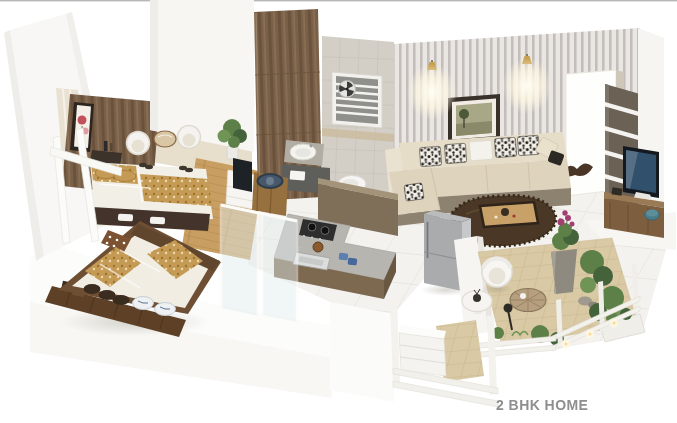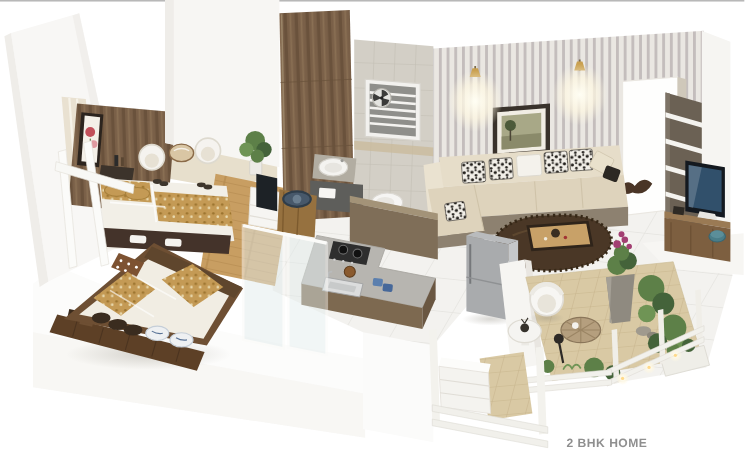--- a/index.html
+++ b/index.html
@@ -3,22 +3,22 @@
 <meta charset="utf-8">
 <style>
   html,body{margin:0;padding:0;background:#ffffff;}
   .stage{
     position:relative;width:677px;height:423px;overflow:hidden;
     background:var(--bg,#ffffff);
     font-family:"Liberation Sans",sans-serif;
   }
   .stage svg{position:absolute;left:0;top:0;}
   .caption{
-    position:absolute;left:515px;top:397px;
-    font-size:11px;font-weight:700;letter-spacing:.45px;
+    position:absolute;left:496px;top:397px;
+    font-size:14px;font-weight:700;letter-spacing:.45px;
     color:var(--caption-gray,#8f8f8f);
     user-select:none;white-space:nowrap;
   }
 </style>
 </head>
 <body>
 
 <div class="stage">
 <svg width="677" height="423" viewBox="0 0 677 423">
   <defs>

